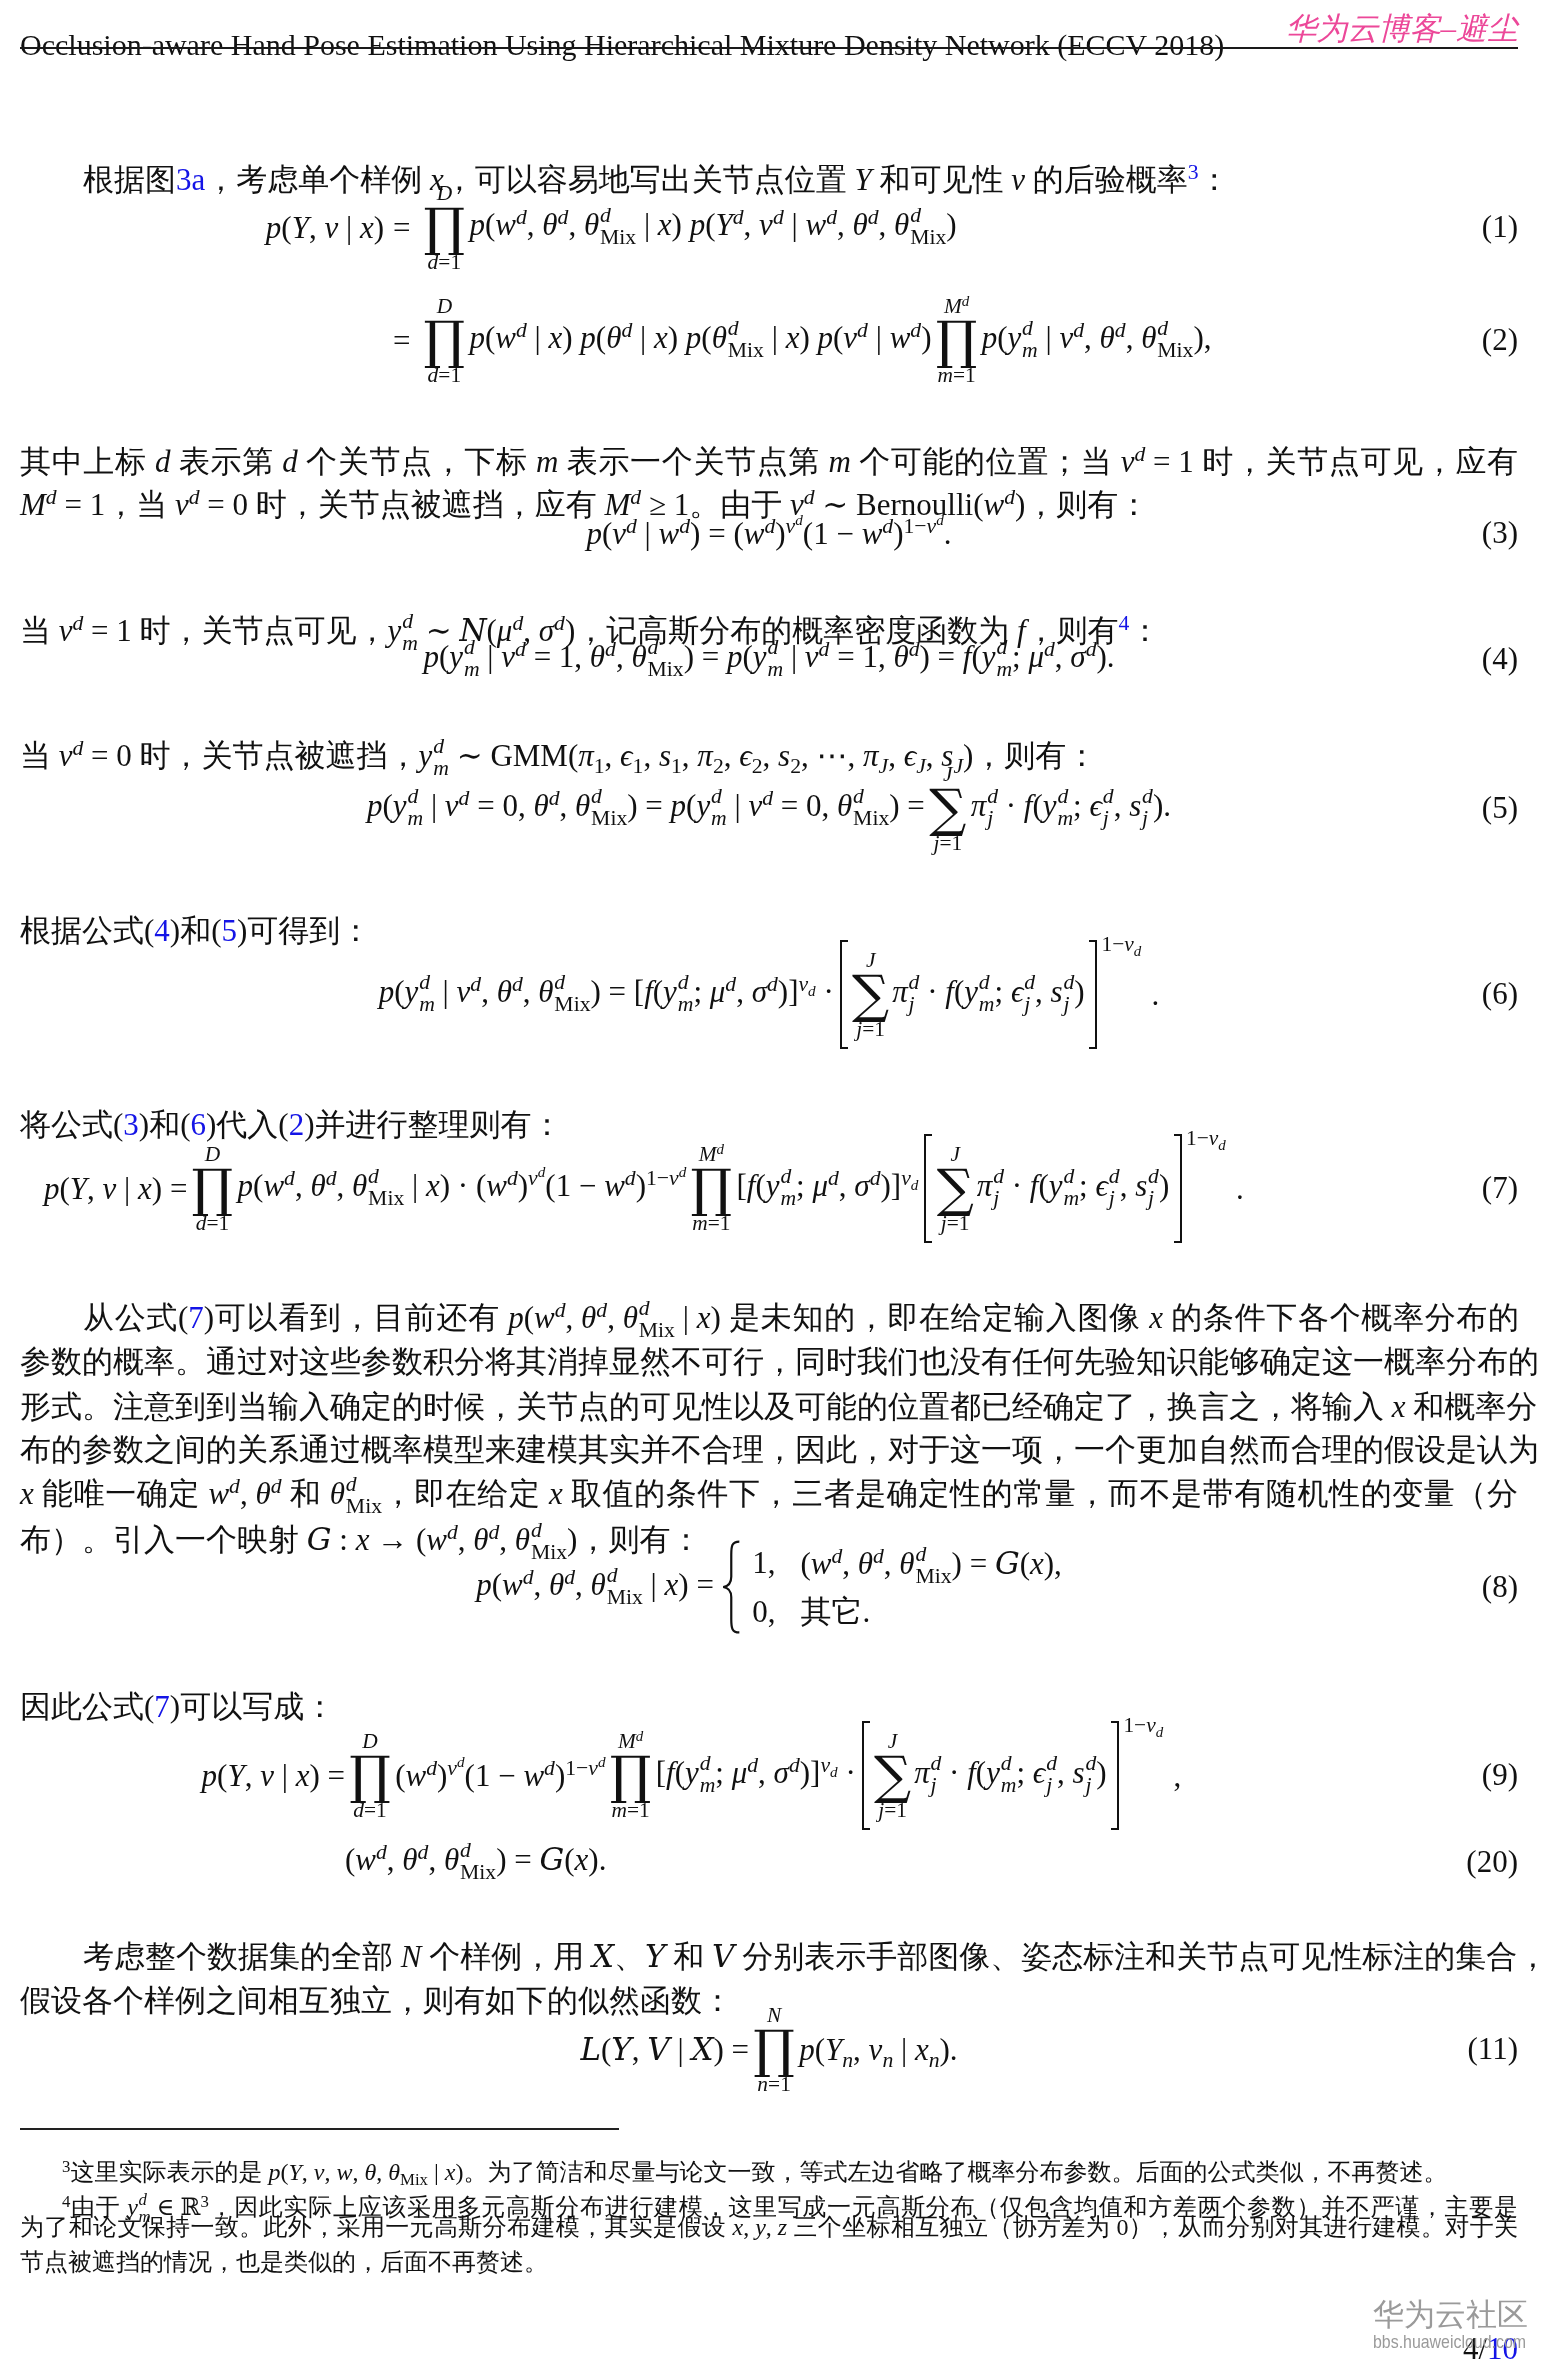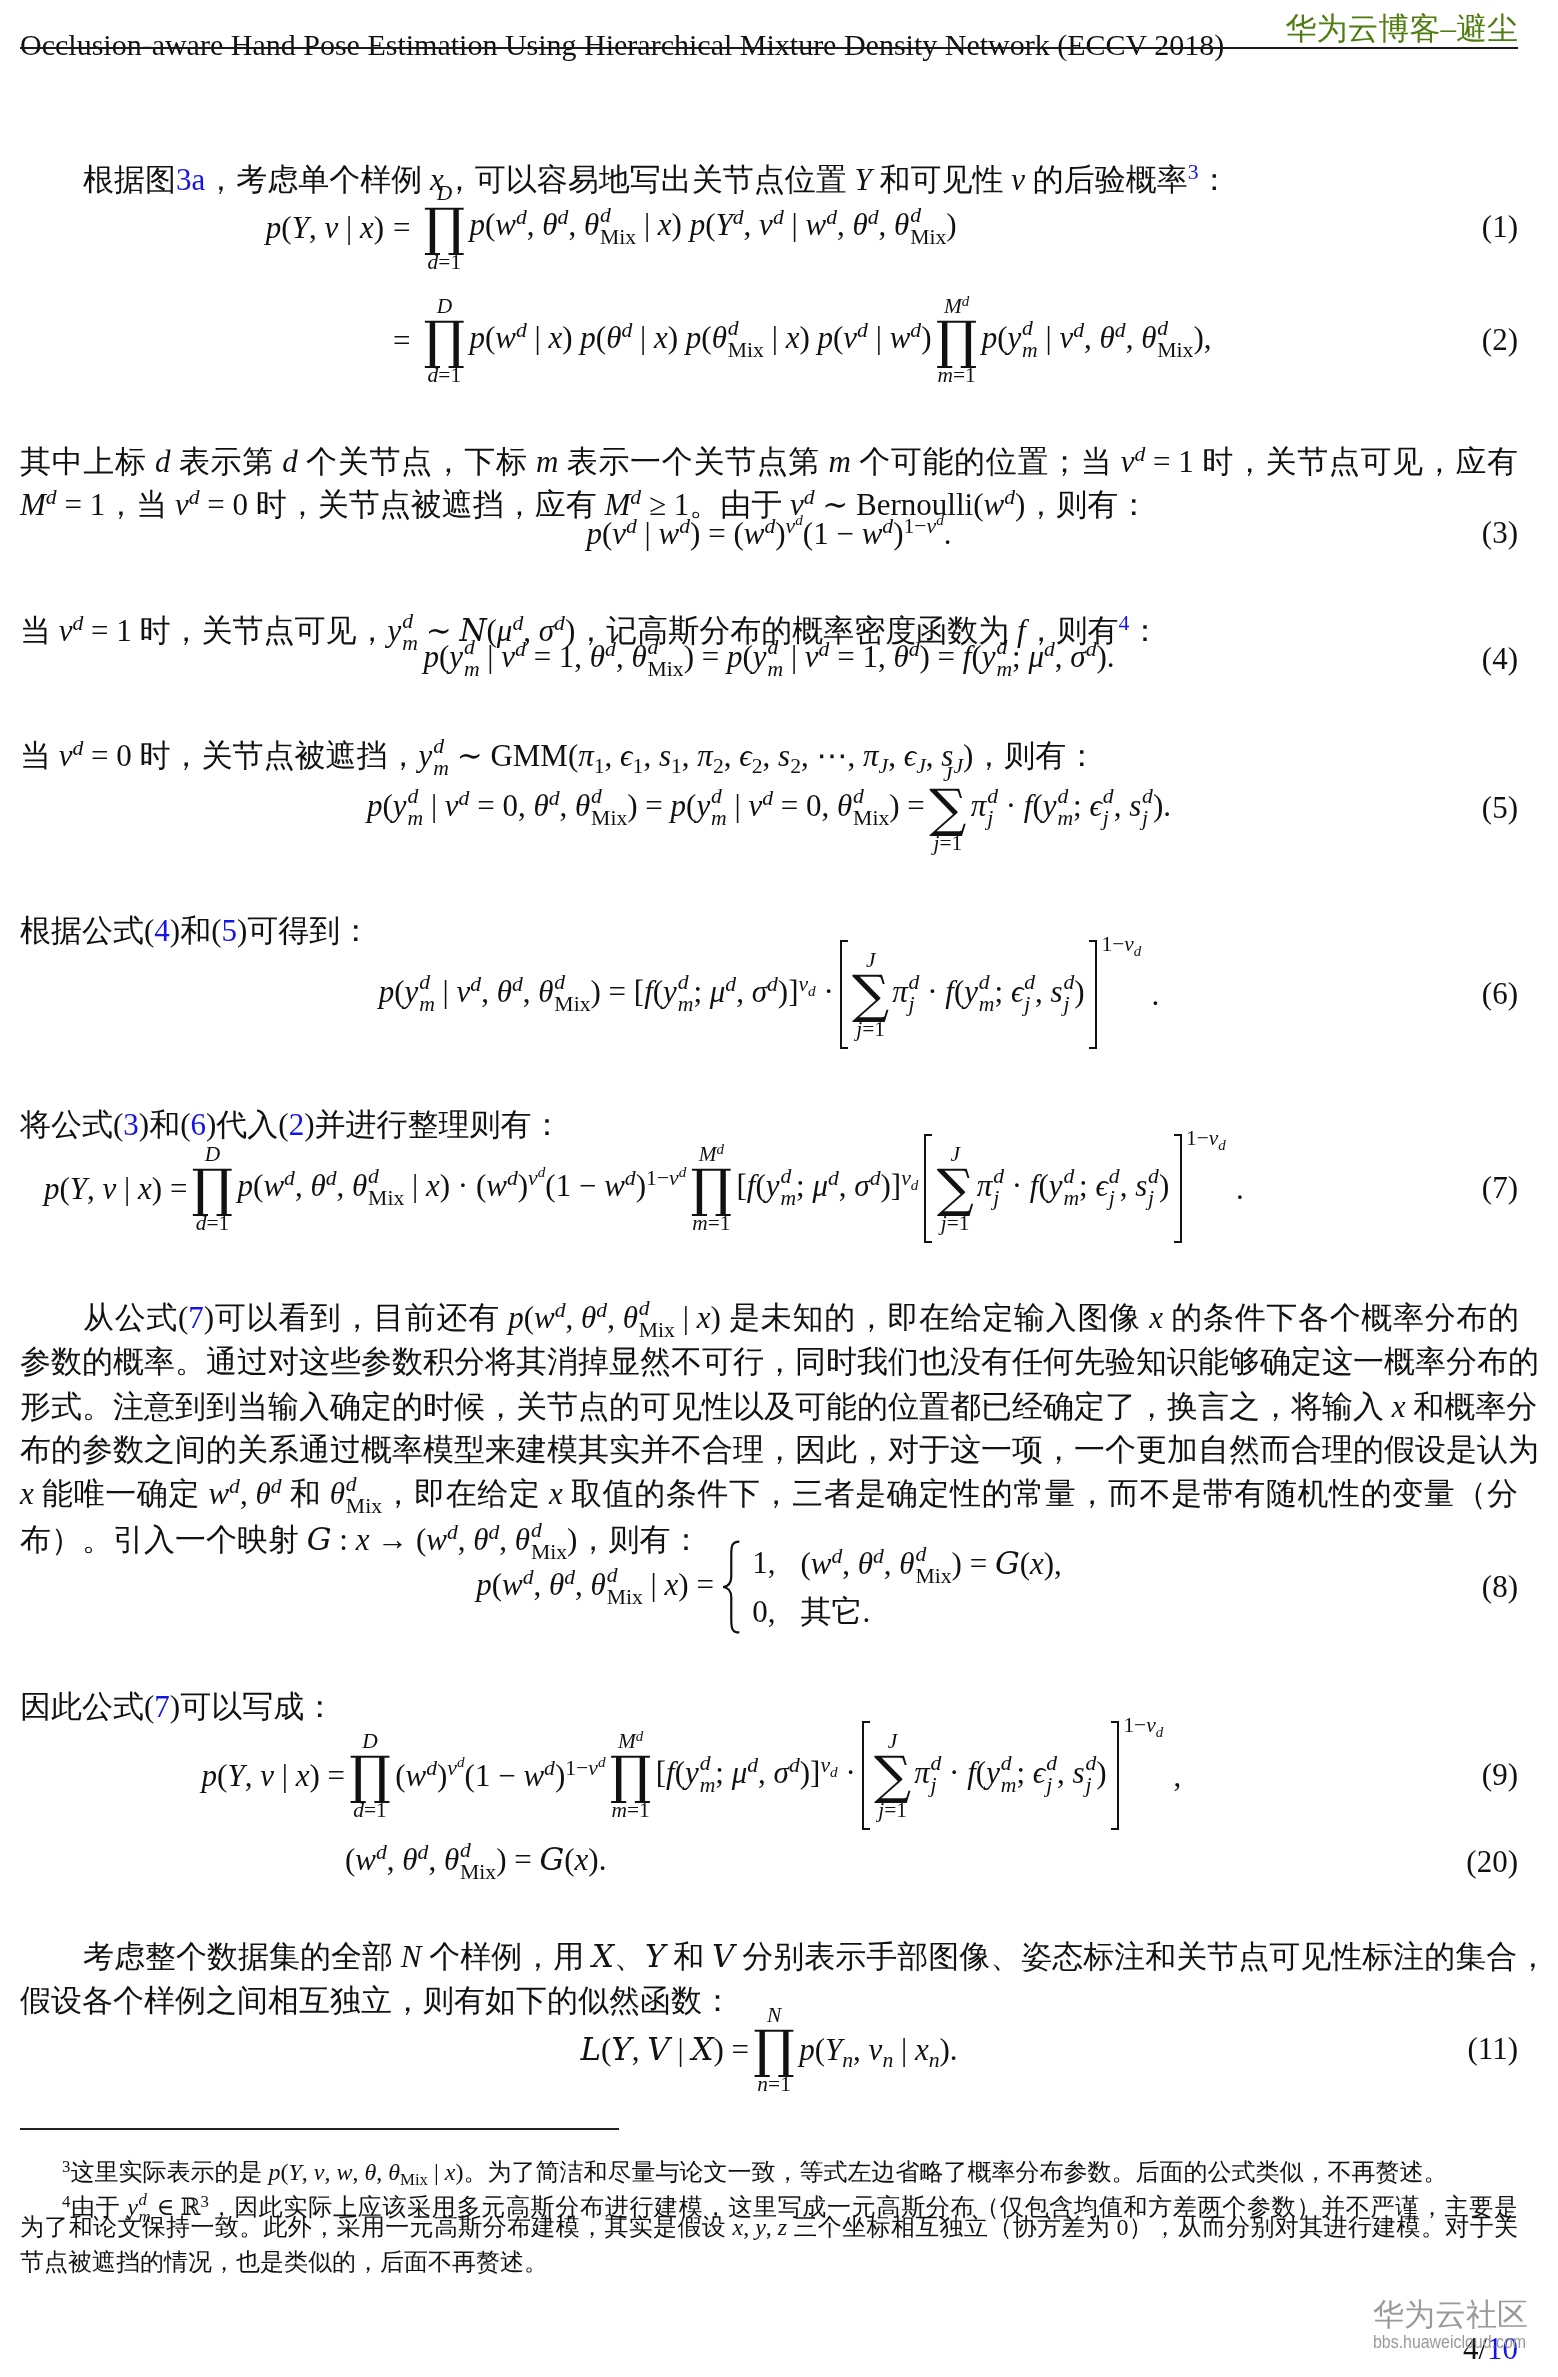--- a/index.html
+++ b/index.html
@@ -1,18 +1,18 @@
 <!DOCTYPE html>
 <html style="font-size:11.8px"><head>
 <meta charset="utf-8">
 <style>
 html,body{margin:0;padding:0;background:#ffffff;}
 body{width:1558px;height:2377px;position:relative;overflow:hidden;color:#111111;font-family:"Liberation Serif","DejaVu Serif",serif;}
 .hdr-title{position:absolute;left:20px;top:26px;line-height:37px;font-size:30px;white-space:nowrap;}
-.hdr-tag{position:absolute;right:40px;top:10.3px;line-height:37px;font-size:31px;color:#4d7c0f;white-space:nowrap;}
+.hdr-tag{position:absolute;right:40px;top:10.3px;line-height:37px;font-size:31px;color:#ec4899;white-space:nowrap;font-style:italic;}
 .hdr-rule{position:absolute;left:20px;width:1498px;top:47px;height:1.5px;background:#1a1a1a;}
 
 .ln{position:absolute;left:20px;width:1498px;height:44px;line-height:44px;font-size:31px;white-space:nowrap;margin-top:36px;}
 .ln.ind{left:83px;width:1436px;}
 .just{text-align:justify;text-align-last:justify;}
 
 .eq{position:absolute;left:20px;width:1498px;height:148px;font-size:31px;}
 .eqbody{display:flex;align-items:center;height:100%;white-space:nowrap;line-height:37px;}
 .eq.center .eqbody{justify-content:center;}
 .eqnum{position:absolute;right:0;top:55px;line-height:37px;}

